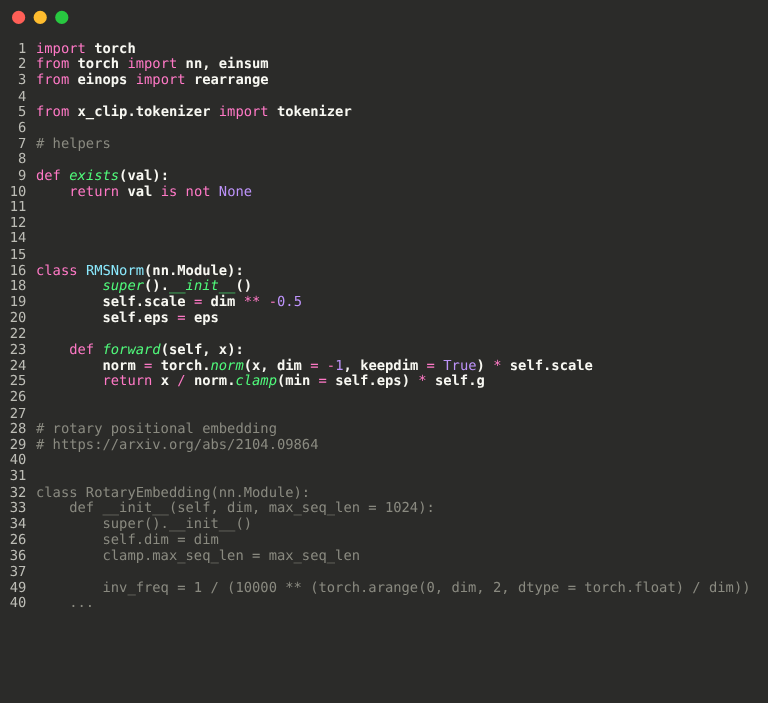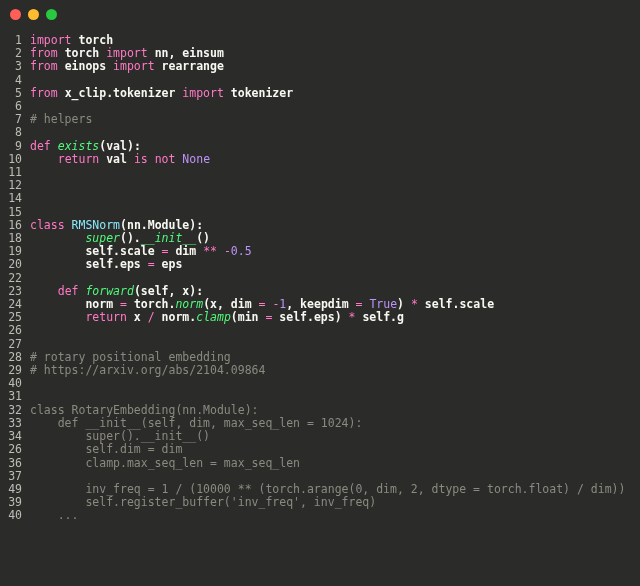--- a/index.html
+++ b/index.html
@@ -82,15 +82,14 @@
     <div class="line"><span class="gutter">29</span><span class="code"><span class="tok-cmt"># https://arxiv.org/abs/2104.09864</span></span></div>
     <div class="line"><span class="gutter">40</span><span class="code"></span></div>
     <div class="line"><span class="gutter">31</span><span class="code"></span></div>
     <div class="line"><span class="gutter">32</span><span class="code"><span class="tok-dim">class RotaryEmbedding(nn.Module):</span></span></div>
     <div class="line"><span class="gutter">33</span><span class="code"><span class="tok-dim">    def __init__(self, dim, max_seq_len = 1024):</span></span></div>
     <div class="line"><span class="gutter">34</span><span class="code"><span class="tok-dim">        super().__init__()</span></span></div>
     <div class="line"><span class="gutter">26</span><span class="code"><span class="tok-dim">        self.dim = dim</span></span></div>
     <div class="line"><span class="gutter">36</span><span class="code"><span class="tok-dim">        clamp.max_seq_len = max_seq_len</span></span></div>
     <div class="line"><span class="gutter">37</span><span class="code"><span class="tok-dim"></span></span></div>
     <div class="line"><span class="gutter">49</span><span class="code"><span class="tok-dim">        inv_freq = 1 / (10000 ** (torch.arange(0, dim, 2, dtype = torch.float) / dim))</span></span></div>
-    <div class="line"><span class="gutter">39</span><span class="code"><span class="tok-dim">        self.register_buffer('inv_freq', inv_freq)</span></span></div>
     <div class="line"><span class="gutter">40</span><span class="code"><span class="tok-dim">    ...</span></span></div>
   </div>
 
 </body></html>

